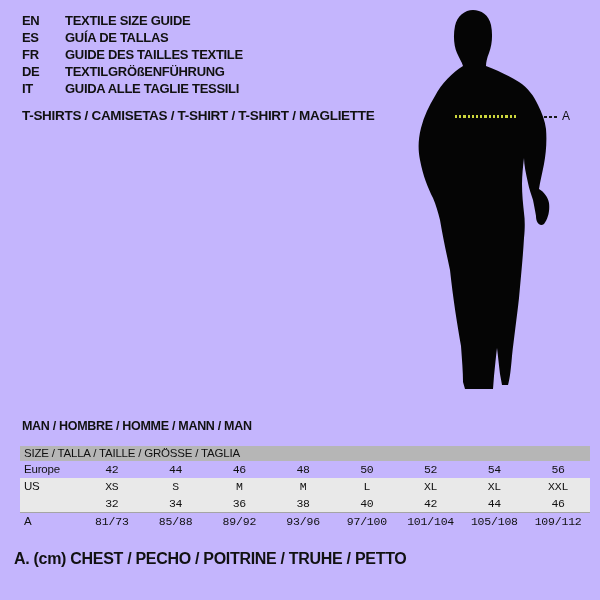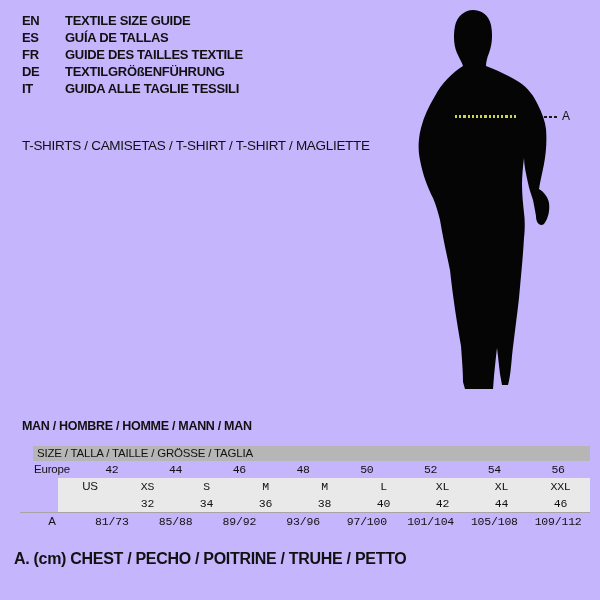--- a/index.html
+++ b/index.html
@@ -16,22 +16,22 @@
   .lang-list { position: absolute; left: 22px; top: 12px; }
   .lang-row { display: flex; height: 17px; line-height: 17px; }
   .lang-code {
     width: 36px; font-size: 13px; font-weight: 700; letter-spacing: -0.3px;
   }
   .lang-title { font-size: 13px; font-weight: 700; letter-spacing: -0.3px; white-space: nowrap; margin-left: 7px; }
 
   
   .categories { position: absolute; left: 22px; top: 107px; }
   .categories div {
-    font-size: 13.5px; font-weight: 400; letter-spacing: -0.3px;
-    height: 18px; line-height: 18px; white-space: nowrap; margin-top: 30px;
+    font-size: 13.5px; font-weight: 700; letter-spacing: -0.3px;
+    height: 18px; line-height: 18px; white-space: nowrap;
   }
 
   
   .figure-wrap { position: absolute; left: 393px; top: 8px; width: 180px; height: 390px; }
   .figure-wrap svg { display: block; width: 100%; height: 100%; }
 
   .chest-dash {
     position: absolute; left: 455px; top: 115px; width: 63px; height: 3px;
     background: repeating-linear-gradient(90deg, #ccd63d 0 2.2px, transparent 2.2px 4.2px);
   }
@@ -50,23 +50,23 @@
     font-size: 12.5px; font-weight: 700; letter-spacing: -0.3px; white-space: nowrap;
   }
 
   
   .size-table { position: absolute; left: 20px; top: 446px; width: 570px; }
   .t-header {
     height: 15px; line-height: 15px; background: #b6b6b6;
     font-size: 11.5px; letter-spacing: -0.2px; padding-left: 4px;
   }
   .t-row { display: flex; height: 17px; line-height: 17px; font-size: 11.5px; letter-spacing: -0.2px; }
-  .t-row.alt { background: #e9e9e9; margin-left: 38px; }
+  .t-row.alt { background: #e9e9e9; }
   .t-row.last { border-top: 1px solid #a5a5a5; }
-  .row-label { width: 56px; padding-left: 4px; text-align: center; }
+  .row-label { width: 56px; padding-left: 4px; text-align: left; }
   .cell { flex: 1 1 0; text-align: center; white-space: nowrap; font-family: Liberation Mono, monospace; }
 
   
   .footnote {
     position: absolute; left: 14px; top: 550px;
     font-size: 16px; font-weight: 700; letter-spacing: -0.3px; white-space: nowrap; text-align: center;
   }
 </style>
 </head>
 <body>
@@ -146,21 +146,21 @@
     </svg>
   </div>
 
   <div class="chest-dash" style="background: repeating-linear-gradient(90deg, rgb(204, 214, 61) 0px, rgb(204, 214, 61) 2.2px, transparent 2.2px, transparent 4.2px);"></div>
   <div class="leader-dash"></div>
   <div class="a-label">A</div>
 
   <div class="section-title">MAN / HOMBRE / HOMME / MANN / MAN</div>
 
   <div class="size-table">
-    <div class="t-header" style="background: rgb(182, 182, 182); margin-left: 13px;">SIZE / TALLA / TAILLE / GRÖSSE / TAGLIA</div>
+    <div class="t-header" style="background: rgb(182, 182, 182);">SIZE / TALLA / TAILLE / GRÖSSE / TAGLIA</div>
 
     <div class="t-row">
       <span class="row-label">Europe</span>
       <span class="cell">42</span>
       <span class="cell">44</span>
       <span class="cell">46</span>
       <span class="cell">48</span>
       <span class="cell">50</span>
       <span class="cell">52</span>
       <span class="cell">54</span>

